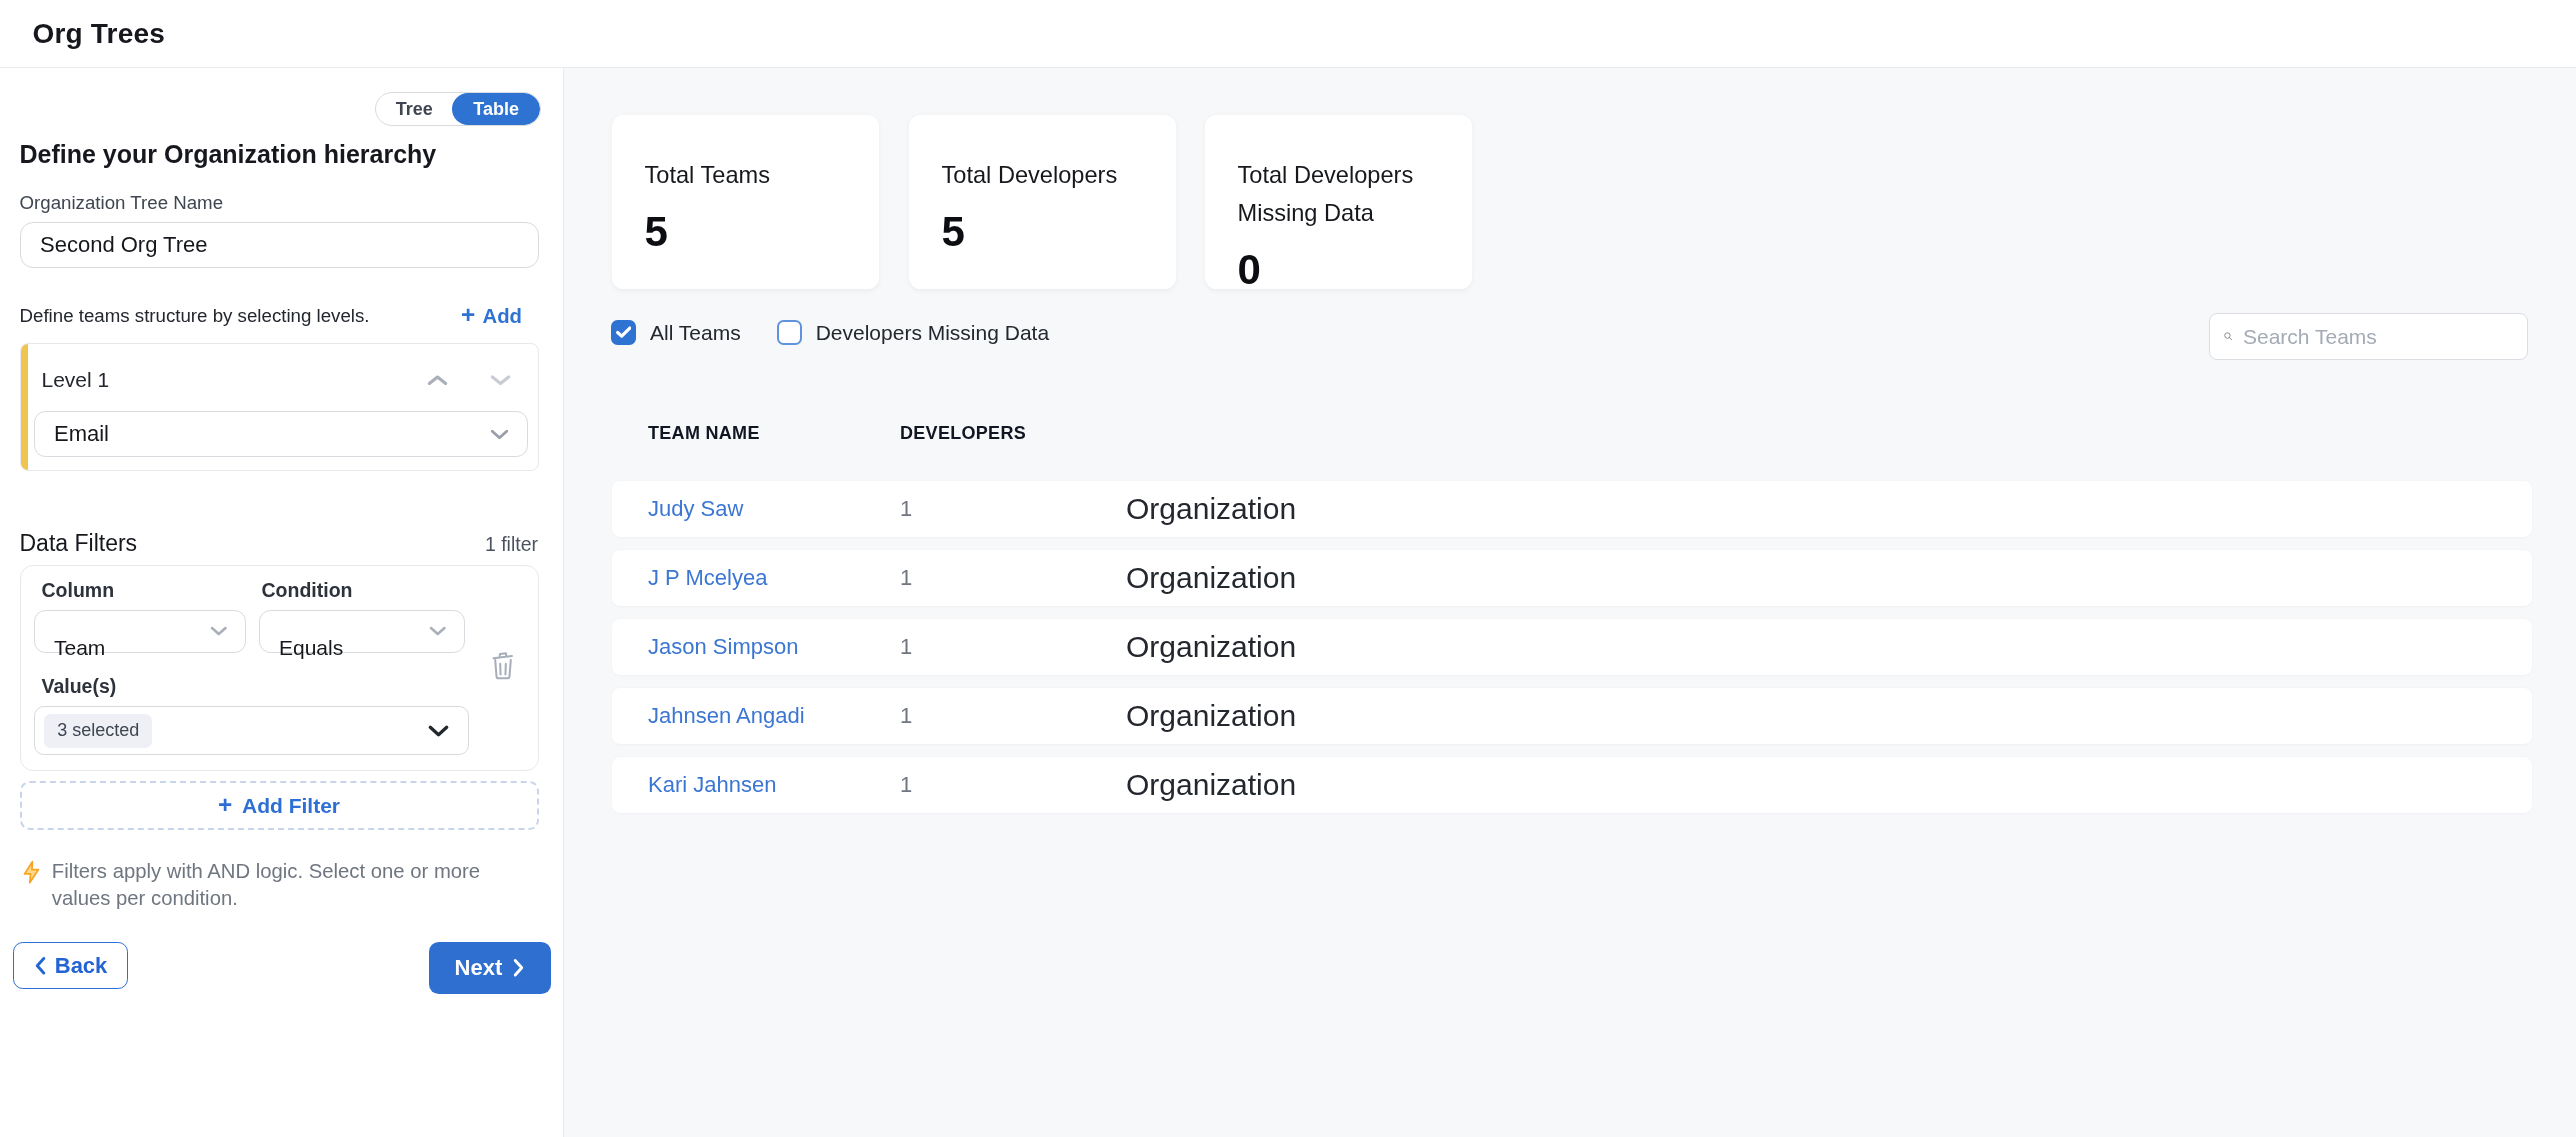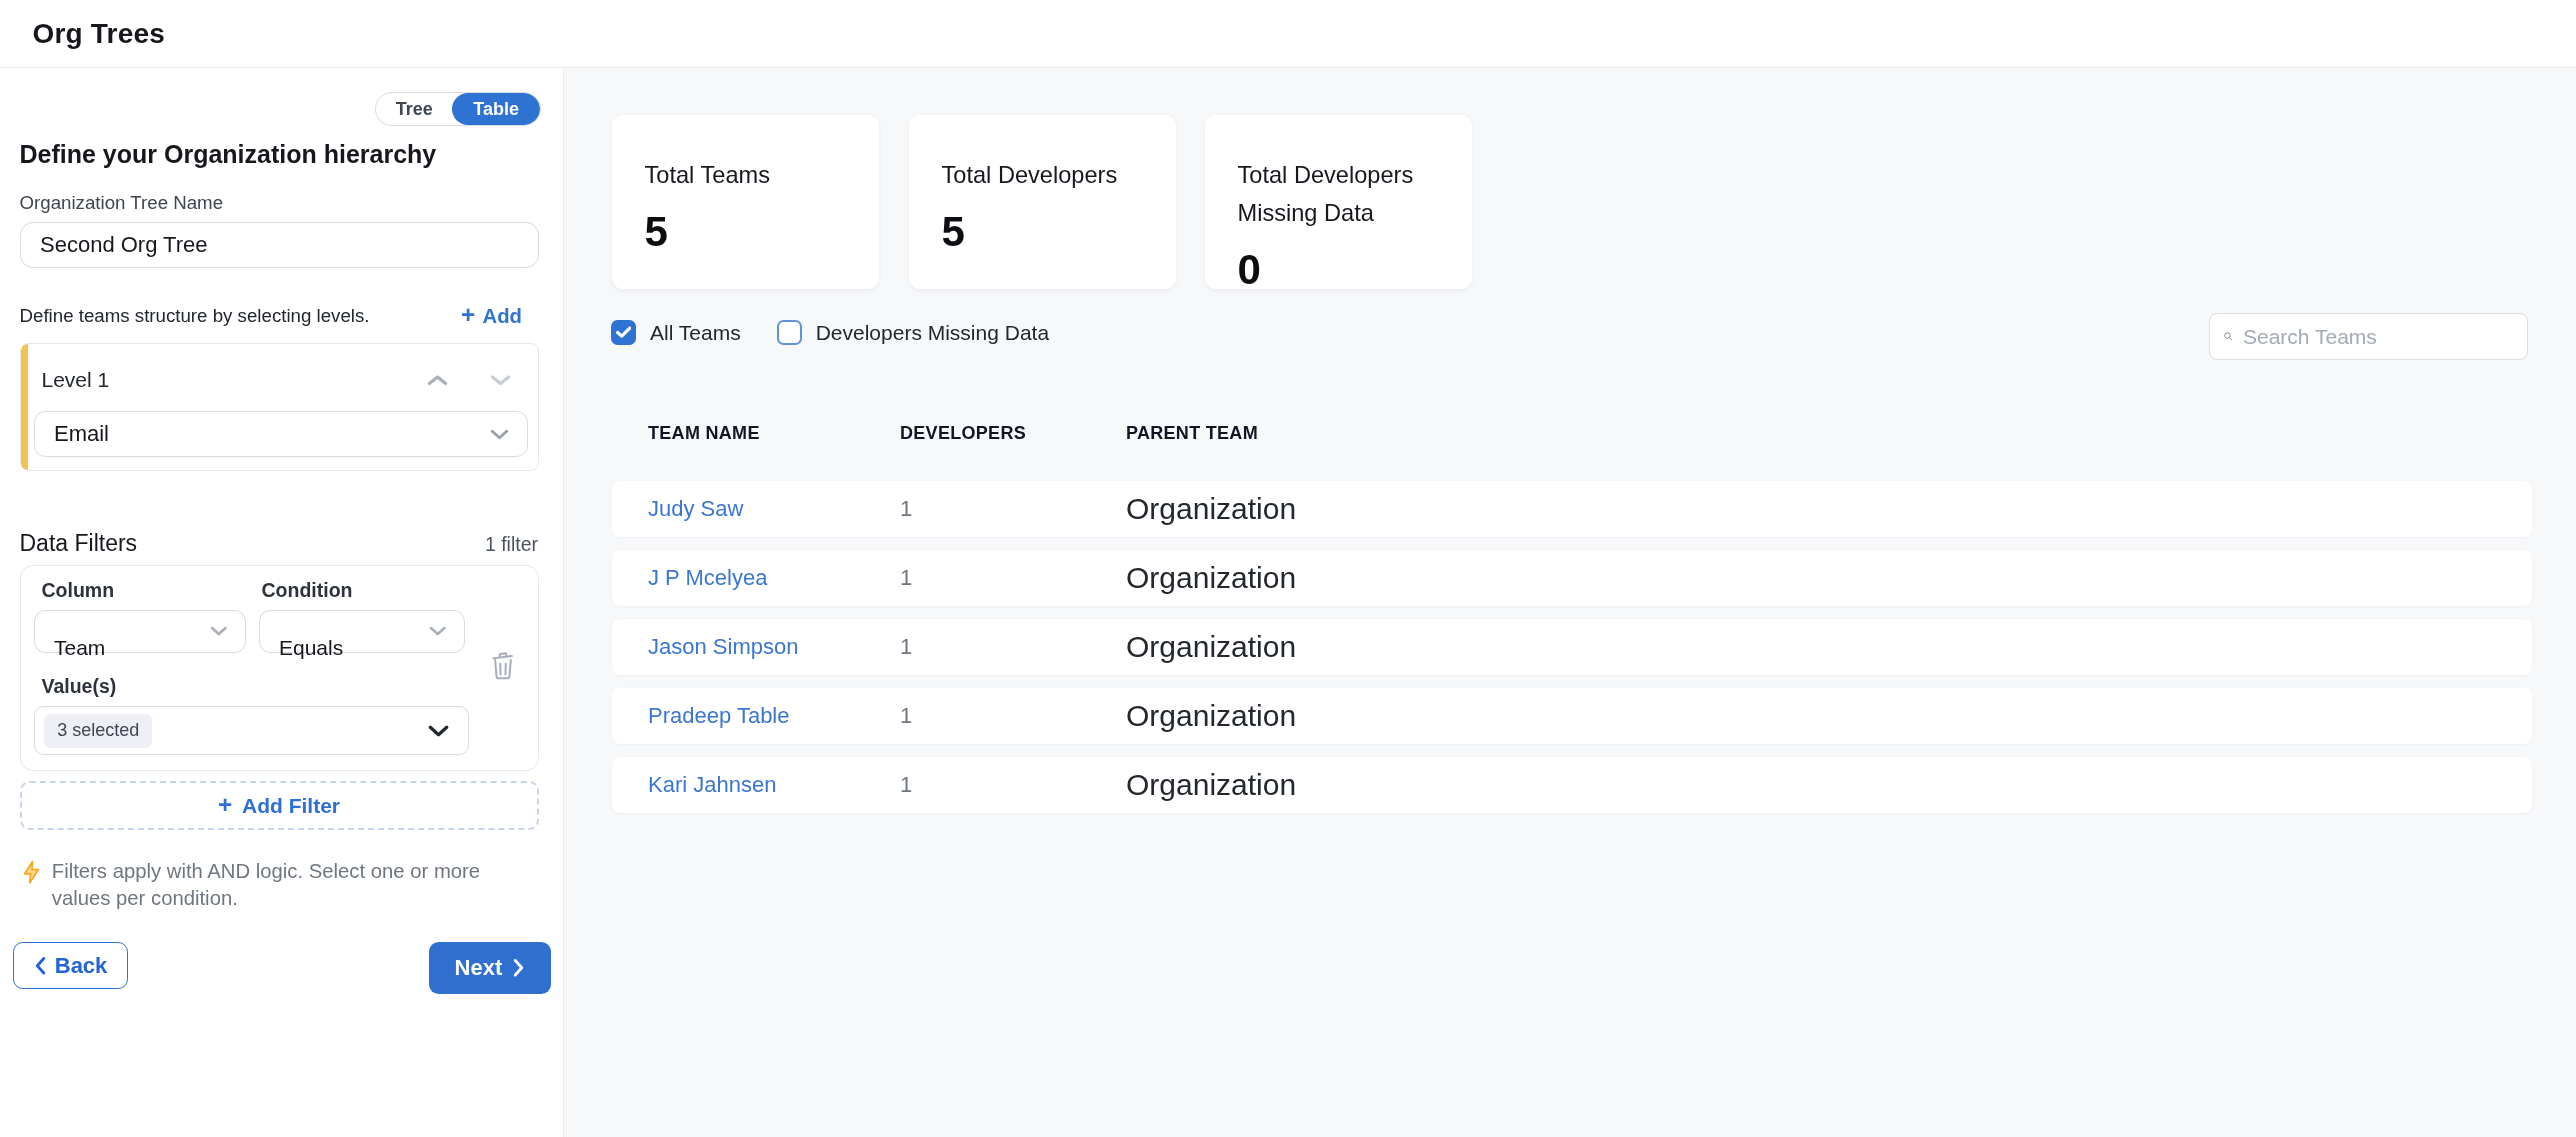--- a/index.html
+++ b/index.html
@@ -368,41 +368,40 @@
         <svg width="24.4" height="24.4" viewBox="0 0 30 30">
           <circle cx="13" cy="13" r="8" fill="none" stroke="#6f7680" stroke-width="2.4"></circle>
           <line x1="19" y1="19" x2="25.5" y2="25.5" stroke="#6f7680" stroke-width="2.4" stroke-linecap="round"></line>
         </svg>
         <input type="text" placeholder="Search Teams" style="">
       </div>
 
       <div class="table-header">
         <span class="th col-name">TEAM NAME</span>
         <span class="th col-dev">DEVELOPERS</span>
-        <span class="th col-parent">PARENT TEAM</span>
       </div>
 
       <div class="table-body">
           <div class="trow">
             <span class="name col-name">Judy Saw</span>
             <span class="dev col-dev">1</span>
             <span class="parent col-parent">Organization</span>
           </div>
           <div class="trow">
             <span class="name col-name">J P Mcelyea</span>
             <span class="dev col-dev">1</span>
             <span class="parent col-parent">Organization</span>
           </div>
           <div class="trow">
             <span class="name col-name">Jason Simpson</span>
             <span class="dev col-dev">1</span>
             <span class="parent col-parent">Organization</span>
           </div>
           <div class="trow">
-            <span class="name col-name">Pradeep Table</span>
+            <span class="name col-name">Jahnsen Angadi</span>
             <span class="dev col-dev">1</span>
             <span class="parent col-parent">Organization</span>
           </div>
           <div class="trow">
             <span class="name col-name">Kari Jahnsen</span>
             <span class="dev col-dev">1</span>
             <span class="parent col-parent">Organization</span>
           </div>
         </div>
 

